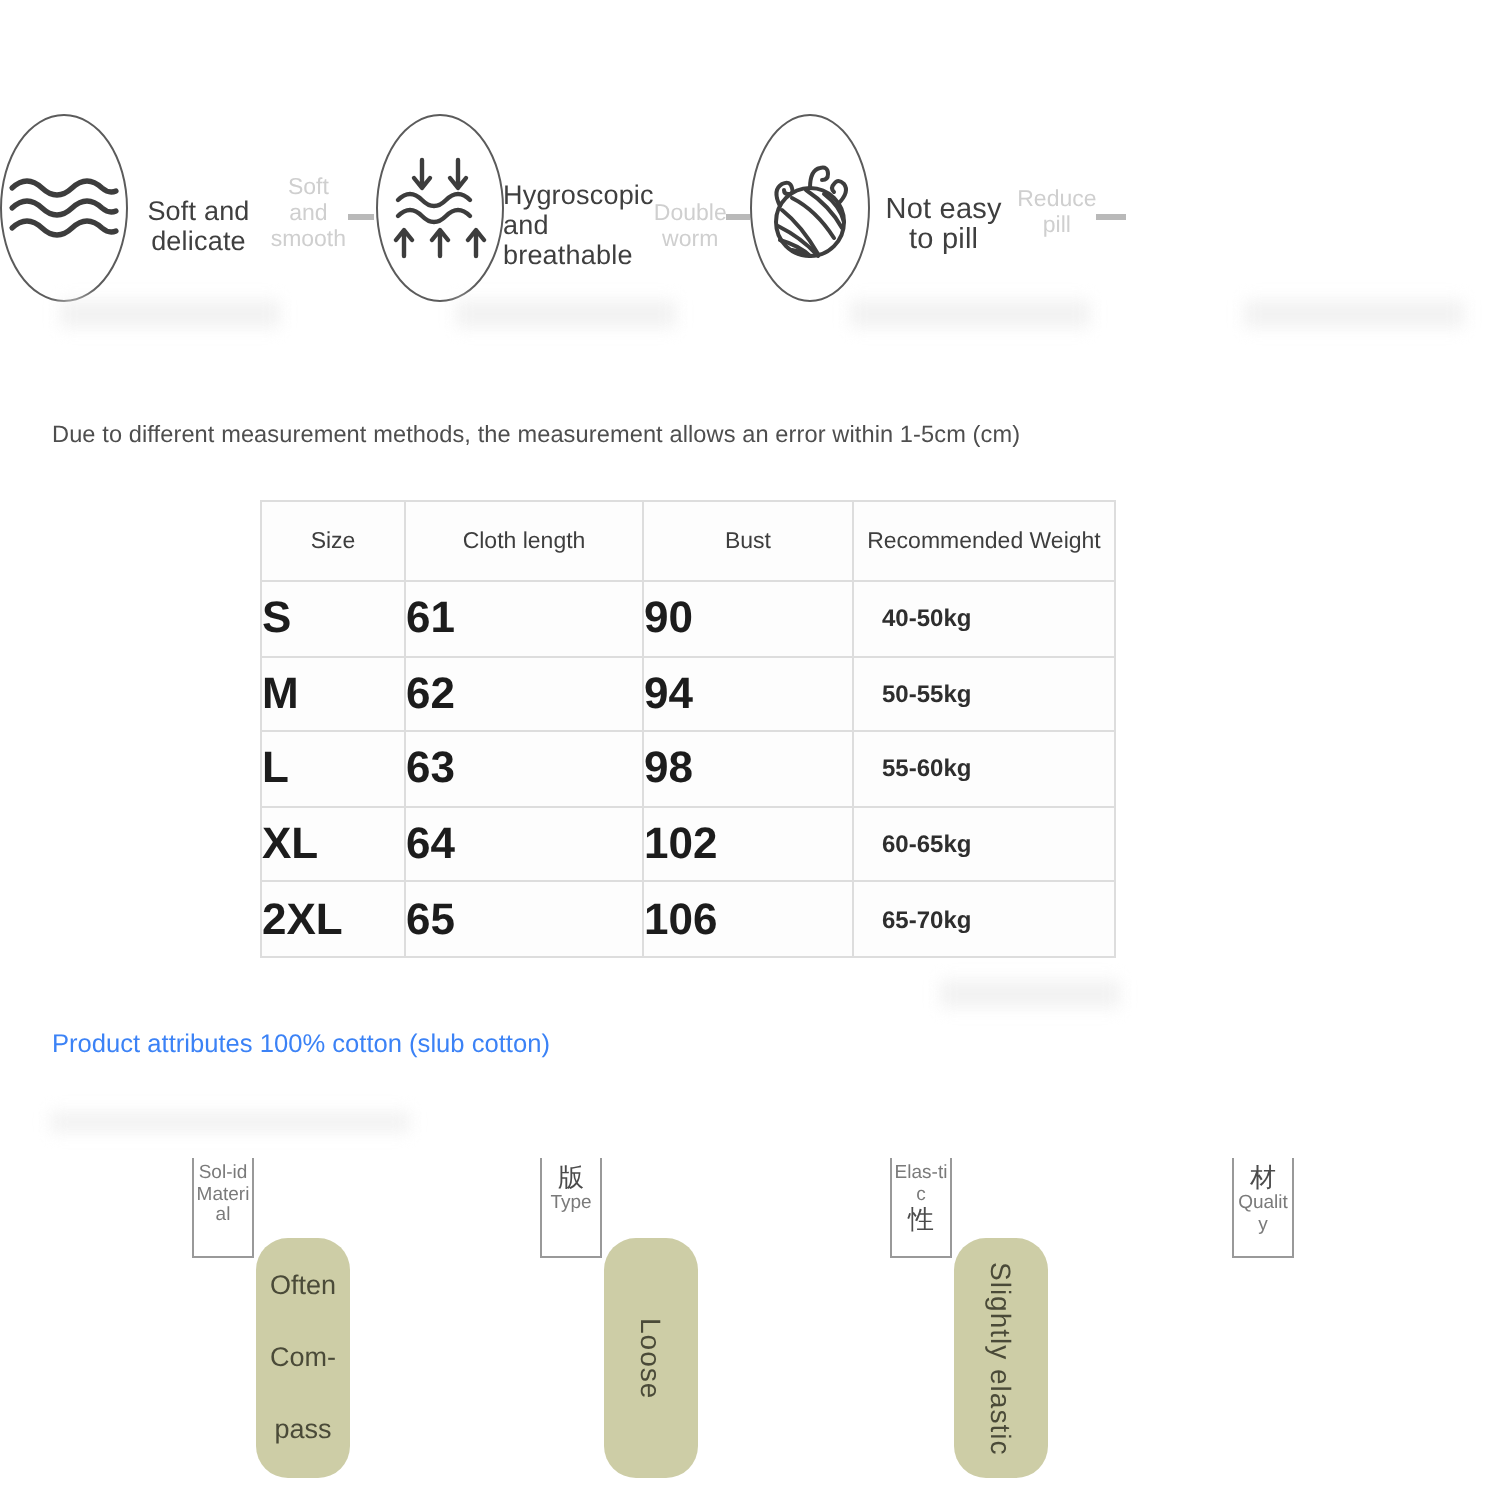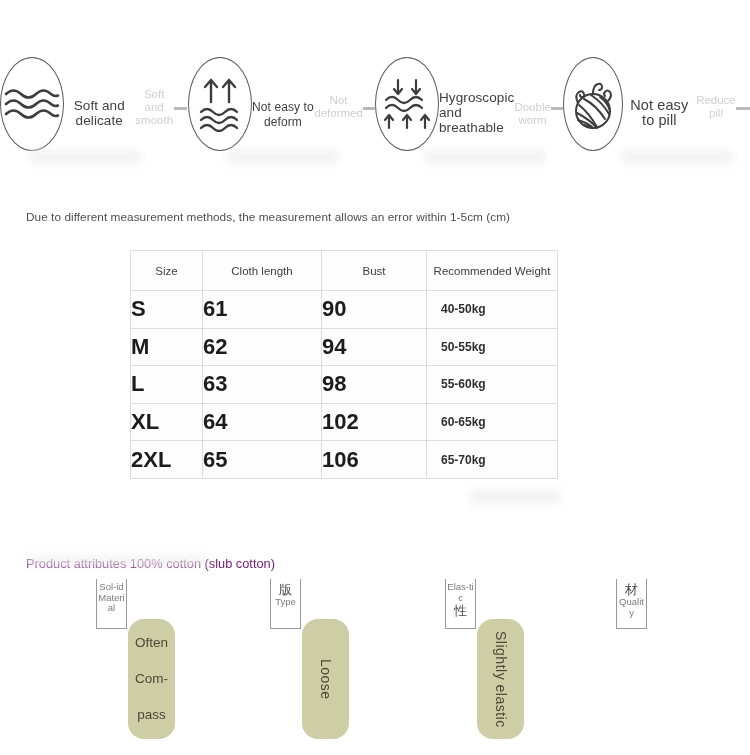--- a/index.html
+++ b/index.html
@@ -119,24 +119,24 @@
     padding-left: 14px;
   }
   .col-size { width: 72px; }
   .col-len { width: 119px; }
   .col-bust { width: 105px; }
   .col-weight { width: 131px; }
 
   
   .attr-note {
     position: absolute;
-    top: 556px;
+    top: 514px;
     left: 26px;
     font-size: 12.8px;
-    color: #701a75;
+    color: #3b82f6;
   }
   .attr-row {
     position: absolute;
     top: 575px;
     left: 0;
     width: 698px;
     height: 180px;
   }
   .attr-card {
     position: absolute;
@@ -229,36 +229,20 @@
           <path d="M5 20 q7.5 -7 15 0 q7.5 7 15 0 q7.5 -7 15 0 q3.5 3 7 1.5"></path>
           <path d="M5 30 q7.5 -7 15 0 q7.5 7 15 0 q7.5 -7 15 0 q3.5 3 7 1.5"></path>
         </g>
       </svg>
     </div>
     <div class="feature-title">Soft and delicate</div>
     <div class="feature-sub">Soft and smooth</div>
     <div class="feature-dash"></div>
   </div>
 
-  <div class="feature two">
-    <div class="feature-circle">
-      <svg width="62" height="56" viewBox="0 0 62 56">
-        <g fill="none" stroke="#3d3d3d" stroke-width="2.4" stroke-linecap="round" stroke-linejoin="round">
-          <path d="M22 26 L22 4 M16 11 L22 4 L28 11"></path>
-          <path d="M40 26 L40 4 M34 11 L40 4 L46 11"></path>
-          <path d="M12 36 q6 -6 12 0 q6 6 12 0 q6 -6 12 0"></path>
-          <path d="M12 44 q6 -6 12 0 q6 6 12 0 q6 -6 12 0"></path>
-          <path d="M12 52 q6 -6 12 0 q6 6 12 0 q6 -6 12 0"></path>
-        </g>
-      </svg>
-    </div>
-    <div class="feature-title">Not easy to deform</div>
-    <div class="feature-sub">Not deformed</div>
-    <div class="feature-dash"></div>
-  </div>
 
   <div class="feature three">
     <div class="feature-circle">
       <svg width="62" height="56" viewBox="0 0 62 56">
         <g fill="none" stroke="#3d3d3d" stroke-width="2.2" stroke-linecap="round" stroke-linejoin="round">
           <path d="M22 4 L22 17 M18 13 L22 18 L26 13"></path>
           <path d="M40 4 L40 17 M36 13 L40 18 L44 13"></path>
           <path d="M10 24 q6 -6 12 0 q6 6 12 0 q6 -6 12 0"></path>
           <path d="M10 32 q6 -6 12 0 q6 6 12 0 q6 -6 12 0"></path>
           <path d="M13 52 L13 40 M9 44 L13 39 L17 44"></path>

